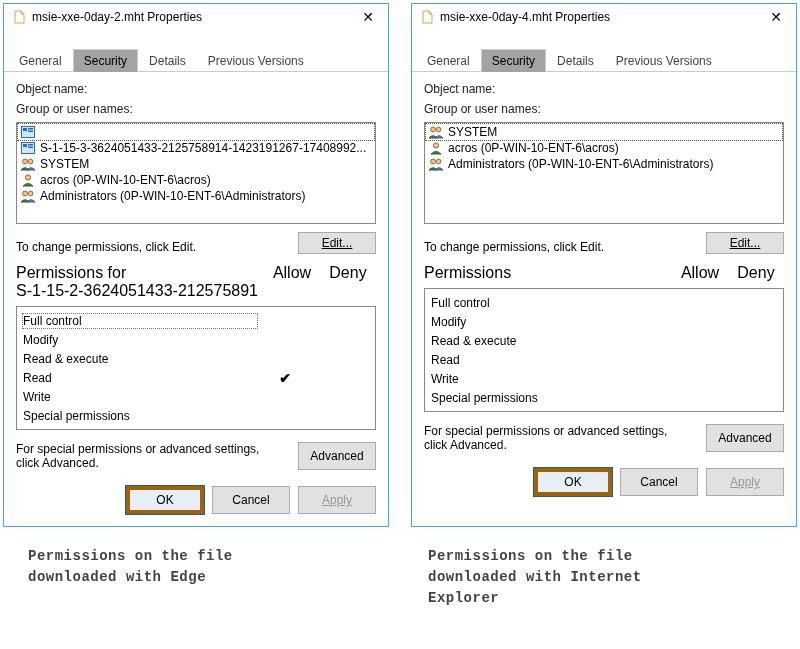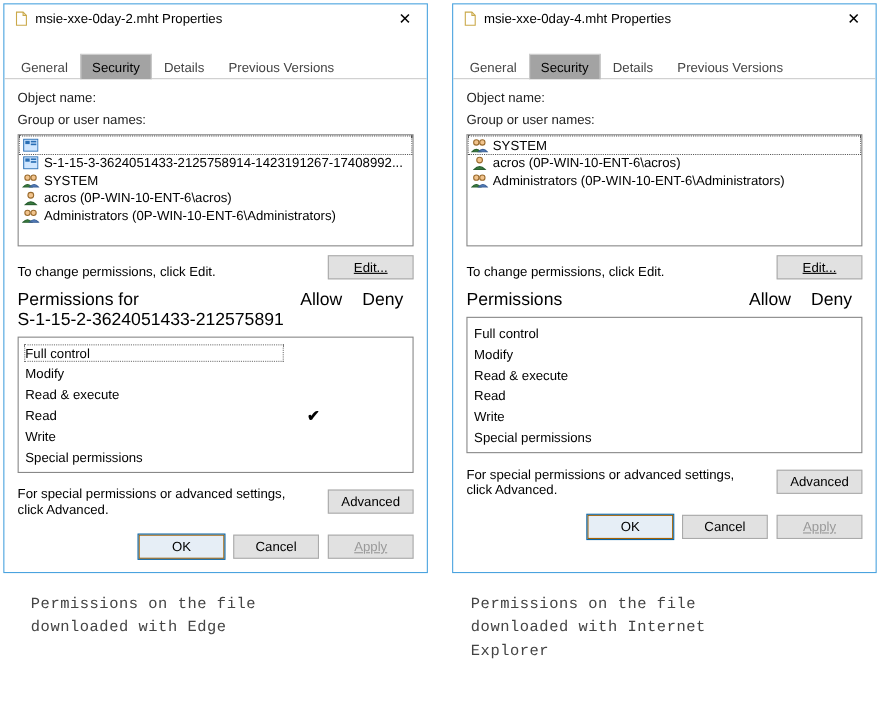--- a/index.html
+++ b/index.html
@@ -94,21 +94,21 @@
   .btn {
     border:1px solid #aaa;
     background:#e1e1e1;
     padding: 3px 0;
     width: 78px;
     text-align:center;
     font-size:12px;
     cursor:pointer;
   }
   .btn.primary {
-    border:1px solid #a16207;
+    border:4px solid #a16207;
     background:#e6eef6;
     outline:1px solid #0a64a4;
   }
   .btn.disabled { color:#999; }
   .perm-header {
     display:flex;
     font-size:16px;
     margin-top:4px;
   }
   .perm-header .col-name { flex:1; }
@@ -119,38 +119,38 @@
     padding:4px 6px;
   }
   .perm-row {
     display:flex; align-items:center;
     height:19px;
   }
   .perm-row .p-name { flex:1; }
   .perm-row .p-col { width:56px; text-align:center; }
   .perm-row.selected .p-name { outline:1px dotted #777; }
   .check { font-weight:bold; font-size:14px;}
-  .adv-row { display:flex; align-items:center; justify-content:space-between; margin-top:6px;}
+  .adv-row { display:flex; justify-content:space-between; margin-top:6px;}
   .adv-text { max-width:260px; }
   .action-row {
     display:flex; justify-content:flex-end; gap:8px;
     padding: 10px 12px 12px 0;
     border-top: none;
   }
   .caption {
     font-family: "Courier New", monospace;
     font-size: 14px;
     color:#444;
     letter-spacing:0.5px;
     line-height:1.5;
     padding: 16px 8px 0 28px;
     white-space: pre-line;
   }
   .captions { display:flex; width:800px; }
-  .captions > div { flex:1; }
+  .captions > div { flex:1;font-weight:bold; }
 </style>
 </head>
 <body>
 
 <div class="container" id="dialogs">
     <div class="dialog">
       <div class="titlebar">
         <span class="file-icon">
           <svg width="14" height="14" viewBox="0 0 14 14">
             <path d="M3 1 h6 l3 3 v9 h-9 z" fill="#fff" stroke="#caa94a"></path>

